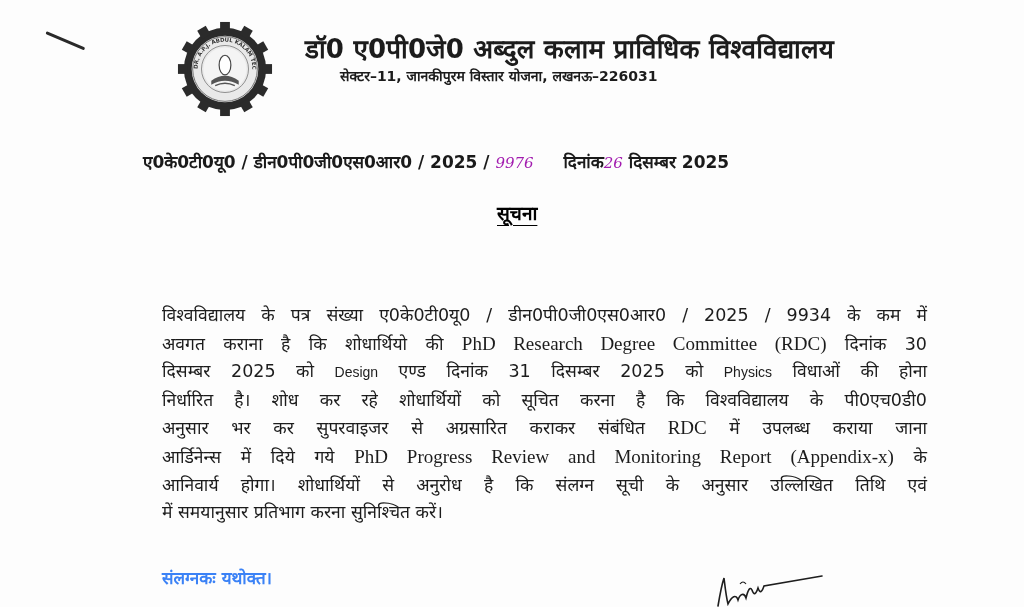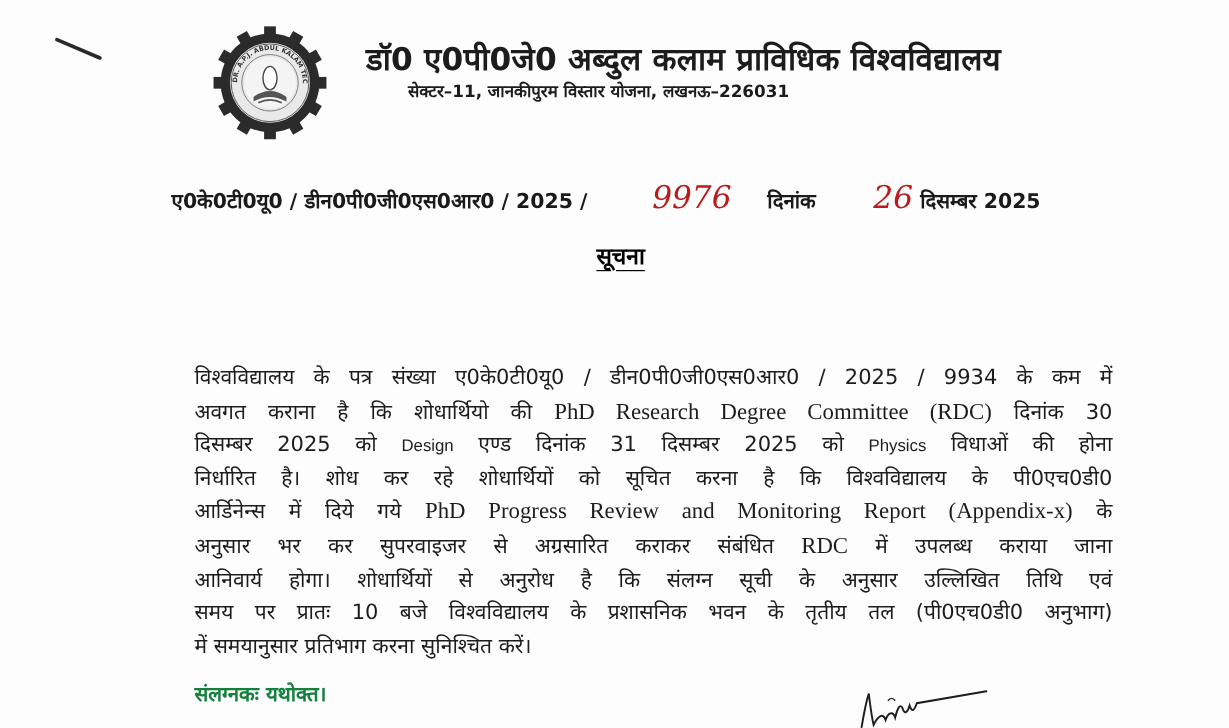--- a/index.html
+++ b/index.html
@@ -66,23 +66,22 @@
       top: 150px;
       font-size: 17px;
       font-weight: bold;
       white-space: nowrap;
       color: #1a1a1a;
     }
     .ref-line .hand {
       font-family: "DejaVu Serif", serif;
       font-style: italic;
       font-weight: normal;
-      color: #b91c1c;
-      font-size: 26px;
-      margin-left: 48px;
+      color: #a21caf;
+      font-size: 15px;
     }
     .ref-line .gap { display: inline-block; width: 18px; }
     .notice-title {
       position: absolute;
       left: 497px;
       top: 200px;
       font-size: 19px;
       font-weight: bold;
       text-decoration: underline;
       text-underline-offset: 5px;
@@ -115,21 +114,21 @@
     .body-text .en-sans {
       font-family: Liberation Sans, sans-serif;
       font-size: 14px;
     }
     .enclosure {
       position: absolute;
       left: 162px;
       top: 566px;
       font-size: 17px;
       font-weight: bold;
-      color: #15803d;
+      color: #3b82f6;
     }
     .signature {
       position: absolute;
       left: 710px;
       top: 572px;
       width: 120px;
       height: 35px;
     }
   </style>
 </head>
@@ -190,30 +189,27 @@
     <span class="line">
       <span>अवगत कराना है कि शोधार्थियो की </span><span class="en">PhD Research Degree Committee (RDC)</span><span> दिनांक 30</span>
     </span>
     <span class="line">
       <span>दिसम्बर 2025 को </span><span class="en-sans">Design</span><span> एण्ड दिनांक 31 दिसम्बर 2025 को </span><span class="en-sans">Physics</span><span> विधाओं की होना</span>
     </span>
     <span class="line">
       <span>निर्धारित है। शोध कर रहे शोधार्थियों को सूचित करना है कि विश्वविद्यालय के पी0एच0डी0</span>
     </span>
     <span class="line">
+      <span>अनुसार भर कर सुपरवाइजर से अग्रसारित कराकर संबंधित </span><span class="en">RDC</span><span> में उपलब्ध कराया जाना</span>
+    </span>
+    <span class="line">
       <span>आर्डिनेन्स में दिये गये </span><span class="en">PhD Progress Review and Monitoring Report (Appendix-x)</span><span> के</span>
     </span>
     <span class="line">
-      <span>अनुसार भर कर सुपरवाइजर से अग्रसारित कराकर संबंधित </span><span class="en">RDC</span><span> में उपलब्ध कराया जाना</span>
-    </span>
-    <span class="line">
       <span>आनिवार्य होगा। शोधार्थियों से अनुरोध है कि संलग्न सूची के अनुसार उल्लिखित तिथि एवं</span>
-    </span>
-    <span class="line">
-      <span>समय पर प्रातः 10 बजे विश्वविद्यालय के प्रशासनिक भवन के तृतीय तल (पी0एच0डी0 अनुभाग)</span>
     </span>
     <span class="line last">
       <span>में समयानुसार प्रतिभाग करना  सुनिश्चित करें।</span>
     </span>
   </div>
 
   <div class="enclosure">संलग्नकः यथोक्त।</div>
 
   <svg class="signature" viewBox="0 0 120 35">
     <path d="M8 34 C10 22 12 12 14 6 C15 14 16 24 18 32 C22 24 26 22 28 28 C30 22 34 20 36 26 C38 18 40 14 42 18 C44 24 46 22 48 16 C50 22 52 20 54 14 L112 4" fill="none" stroke="#1e1e1e" stroke-width="1.6" stroke-linecap="round"></path>

